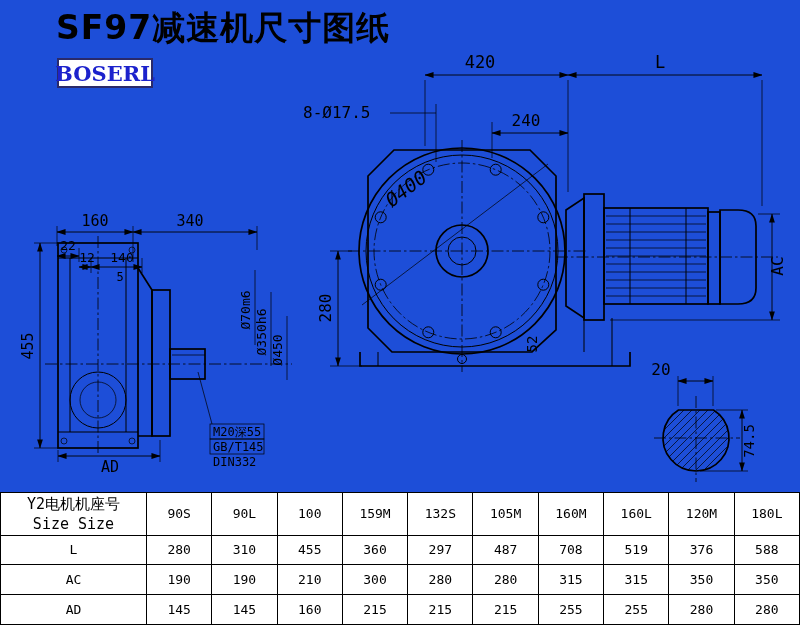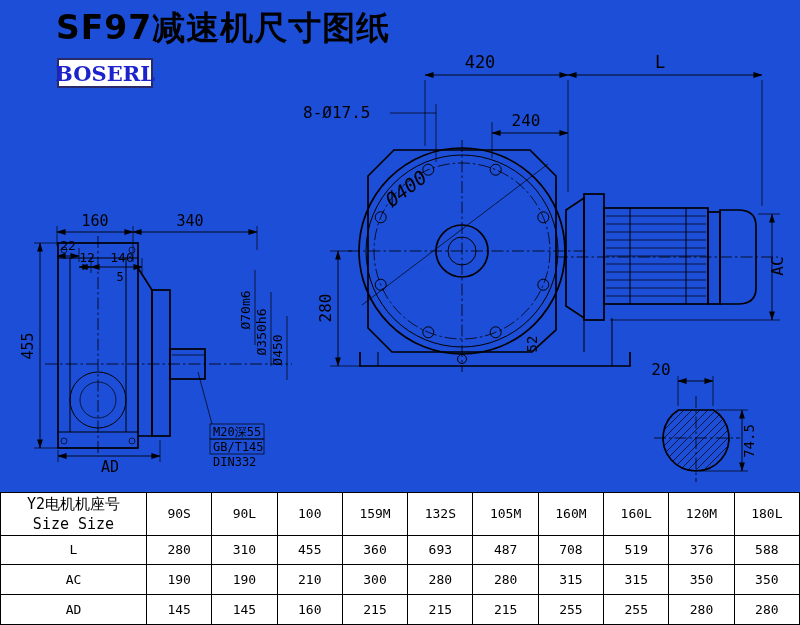--- a/index.html
+++ b/index.html
@@ -255,21 +255,21 @@
         <th>160L</th>
         <th>120M</th>
         <th>180L</th>
       </tr>
       <tr style="height:28px">
         <td>L</td>
         <td>280</td>
         <td>310</td>
         <td>455</td>
         <td>360</td>
-        <td>693</td>
+        <td>297</td>
         <td>487</td>
         <td>708</td>
         <td>519</td>
         <td>376</td>
         <td>588</td>
       </tr>
       <tr style="height:29px">
         <td>AC</td>
         <td>190</td>
         <td>190</td>

